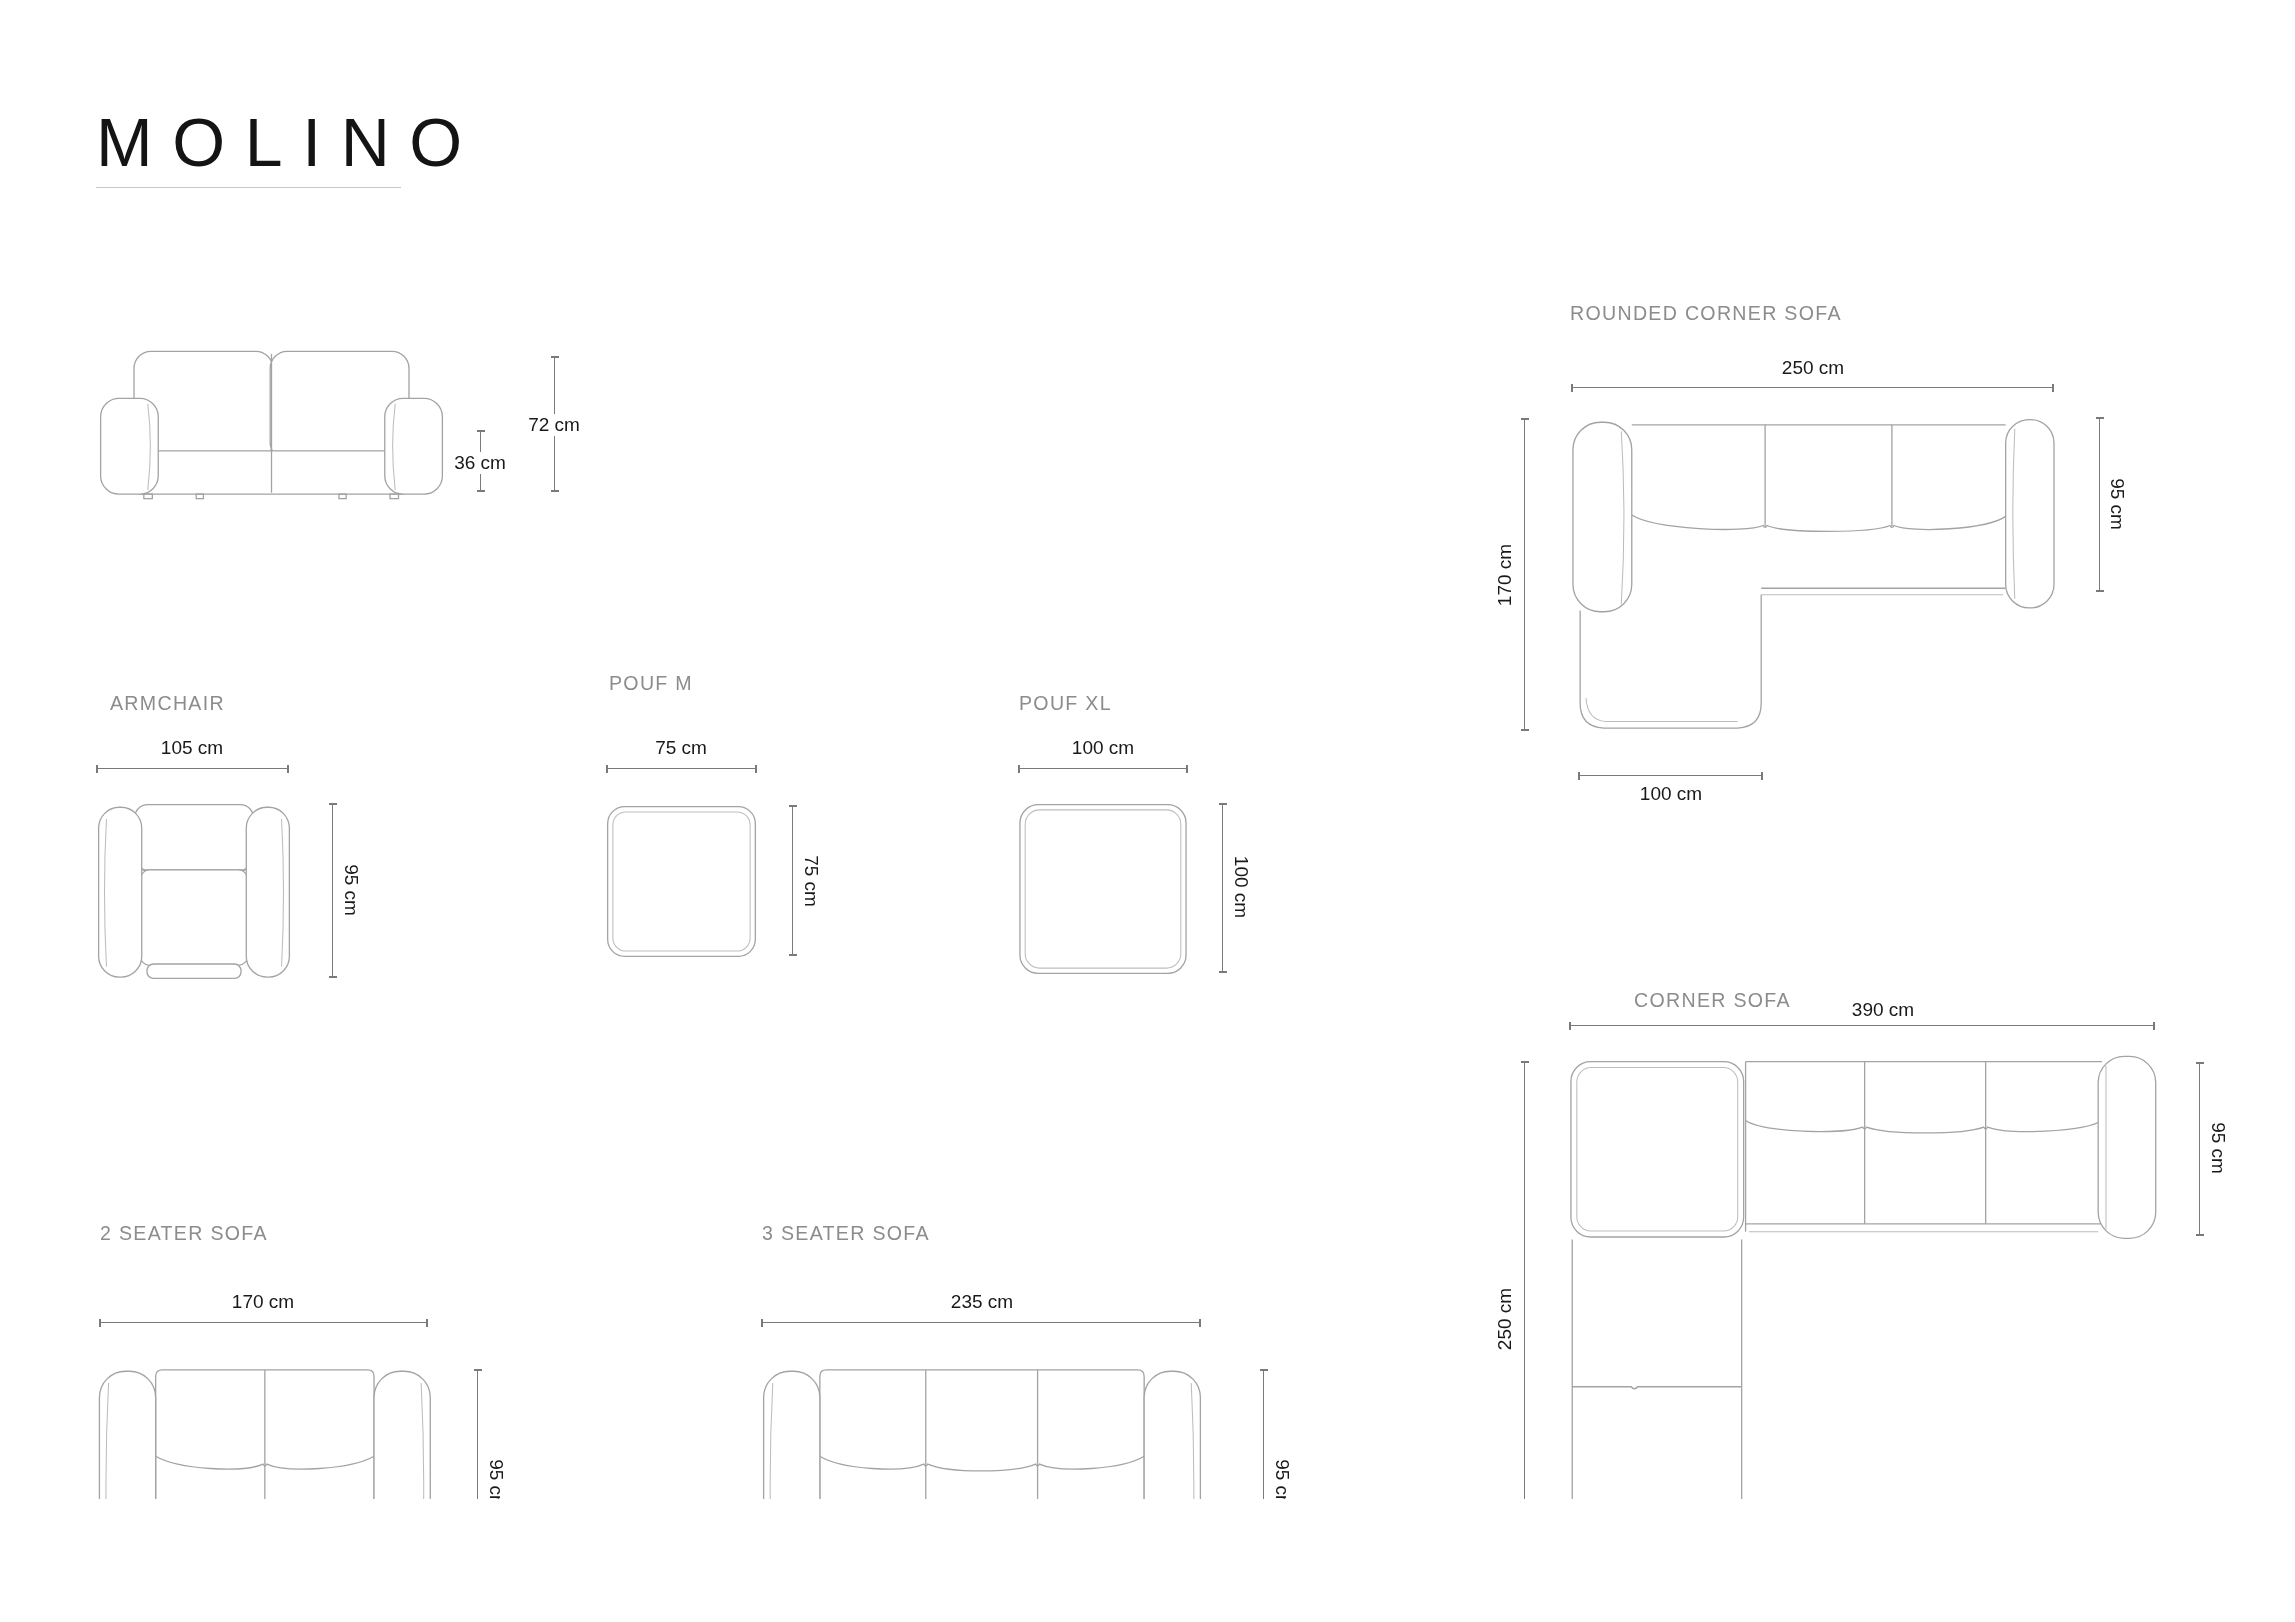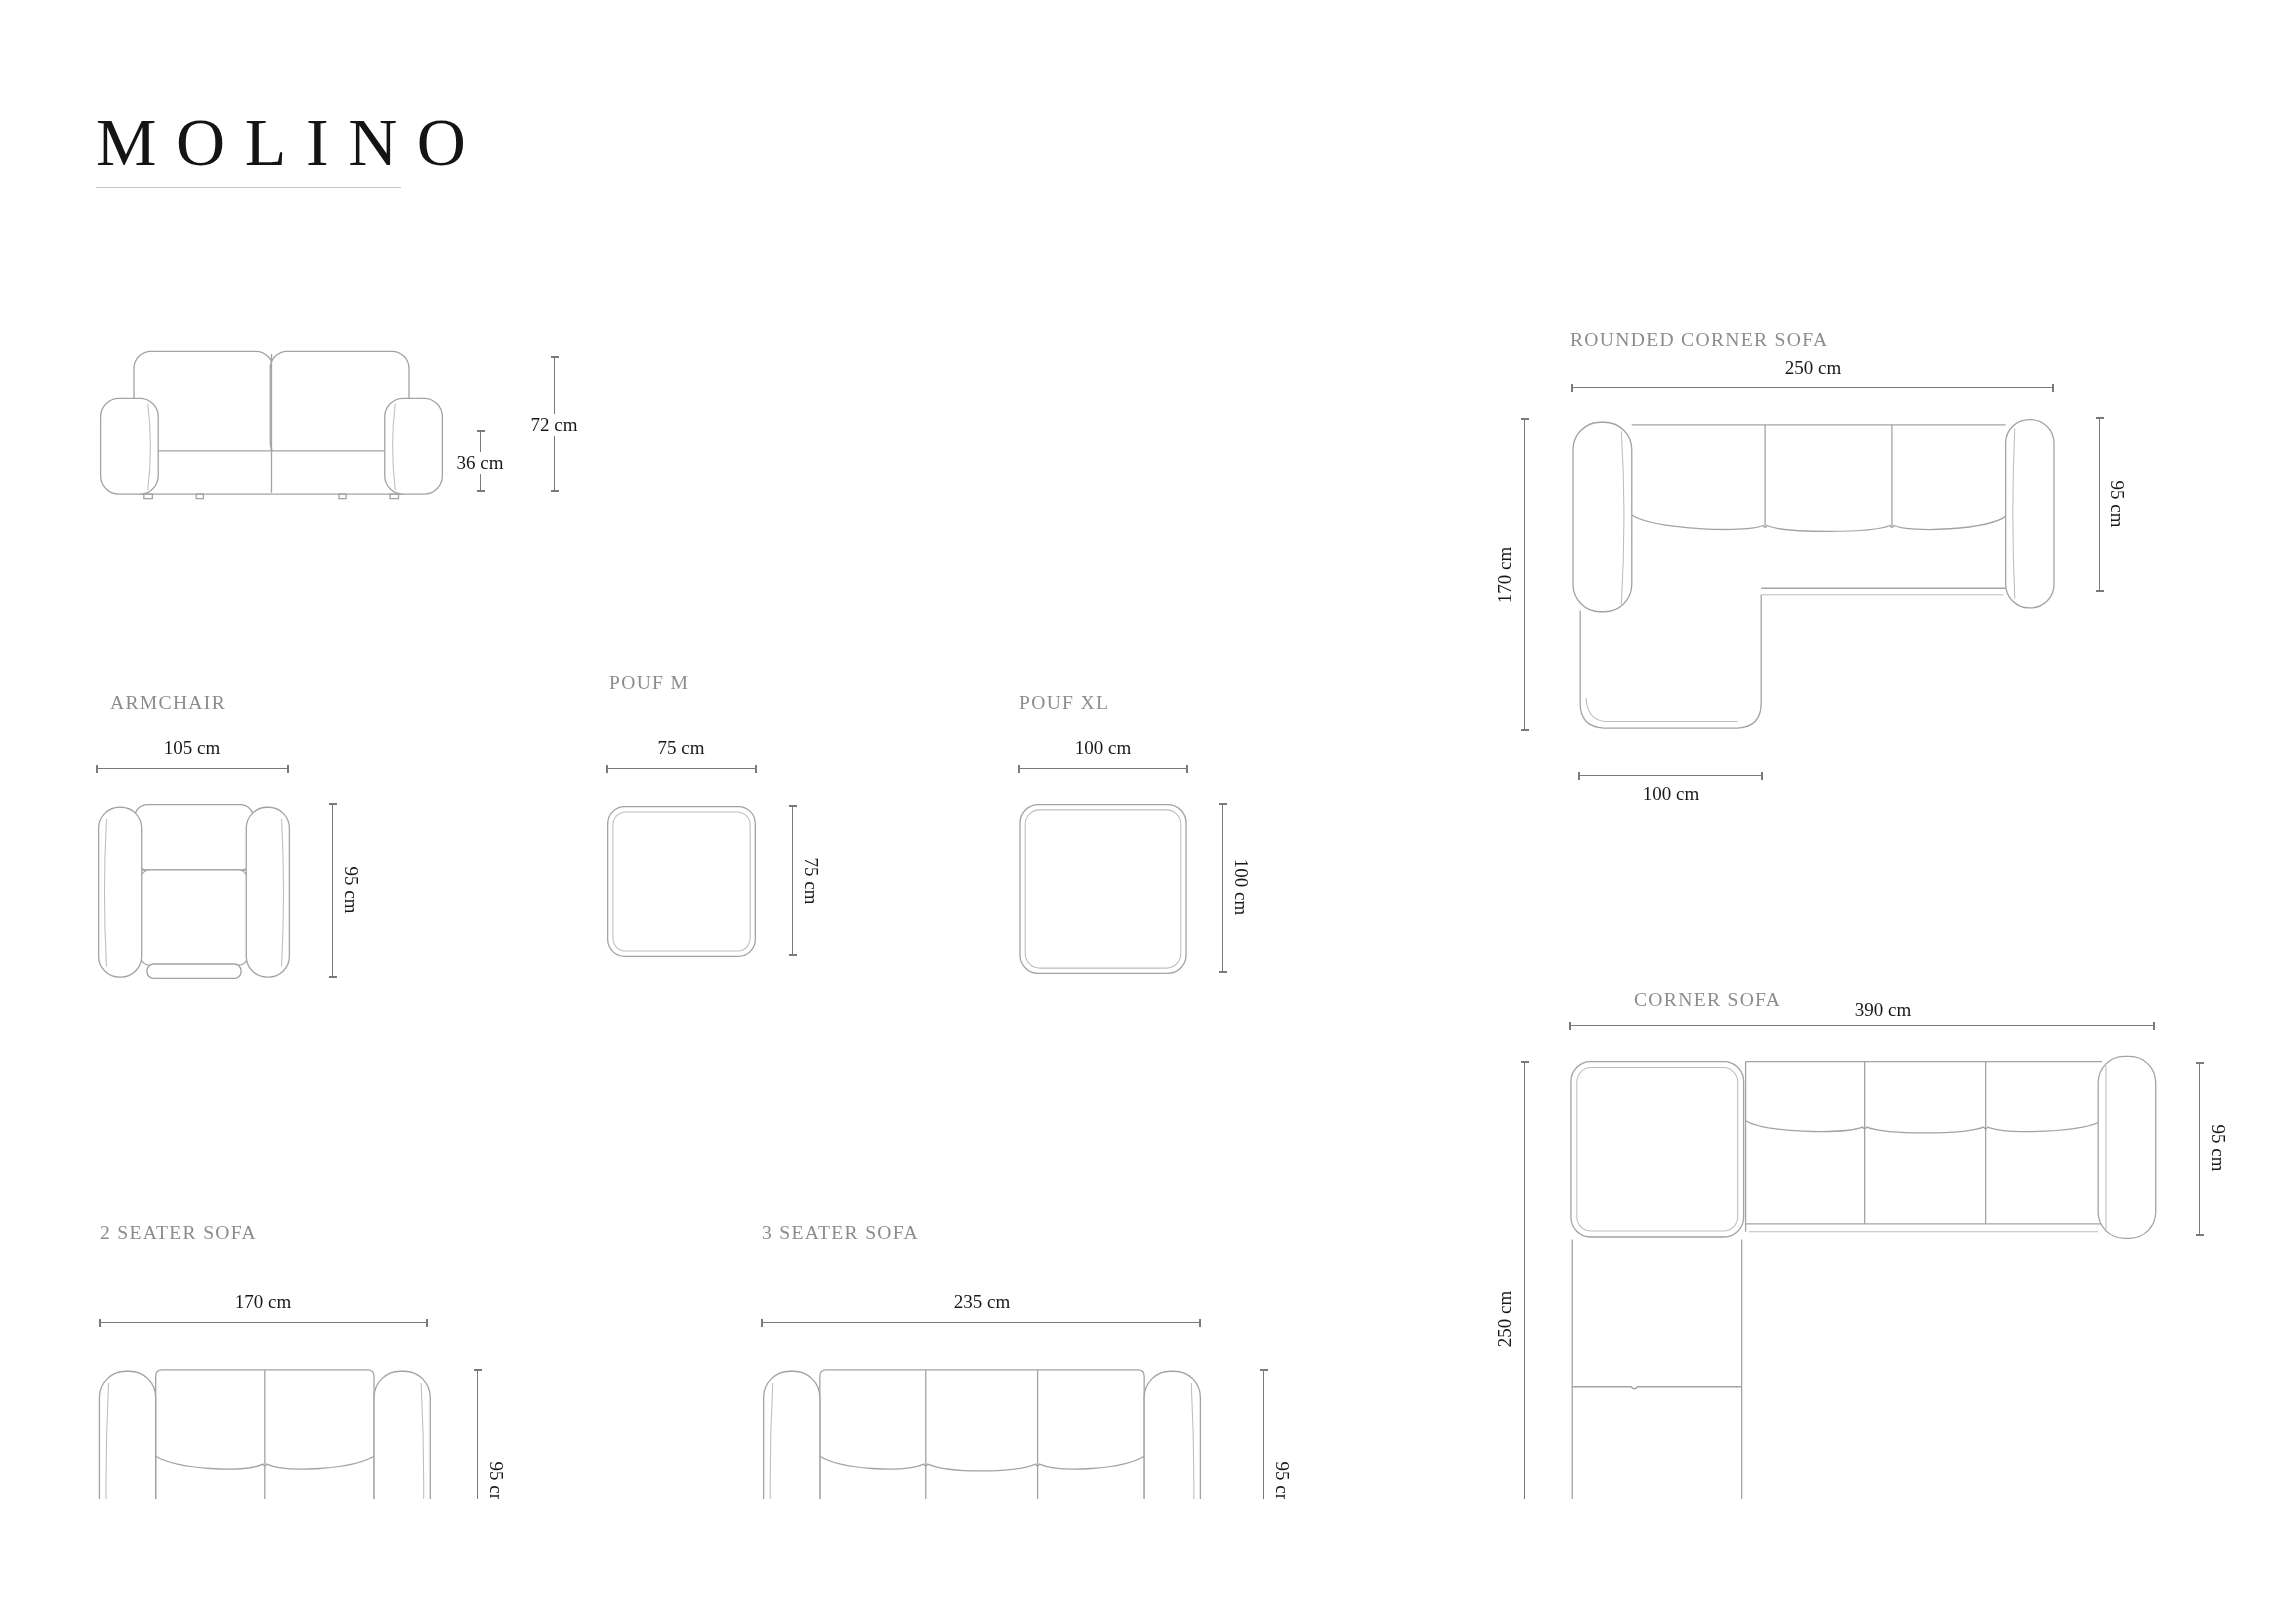--- a/index.html
+++ b/index.html
@@ -1,17 +1,17 @@
 <!DOCTYPE html>
 <html style="font-size:10.5px"><head>
 <meta charset="utf-8">
 <style>
   html,body{margin:0;padding:0;background:#ffffff;}
   #canvas{position:relative;width:2295px;height:1499px;background:#ffffff;overflow:hidden;
-          font-family:Liberation Serif, serif;}
+          font-family:Liberation Sans, sans-serif;}
   .abs{position:absolute;}
   .title{font-size:68px;font-weight:500;letter-spacing:19.6px;color:#141414;white-space:nowrap;}
   .rule{height:1.3px;background:#c6c6c6;}
   .seclabel{font-size:19.6px;color:#8c8c8c;letter-spacing:1.3px;white-space:nowrap;}
   .dt{font-size:19px;color:#191919;white-space:nowrap;}
   .dt-a{transform:translate(-50%,-100%);}
   .dt-b{transform:translate(-50%,0);}
   .dt-c{transform:translate(-50%,-50%);display:flex;}
   .dt-c span{background:#ffffff;padding:0 3.9px;}
   .dt-r{writing-mode:vertical-rl;transform:translate(0,-50%);}
@@ -87,21 +87,21 @@
   <div class="abs seclabel" style="left:1019px;top:692px;">POUF XL</div>
   <div class="abs hline" style="left:1019px;top:768px;width:168px;"></div>
   <div class="abs dt dt-a" style="left:1103px;top:759px;">100 cm</div>
   <svg class="abs" style="left:1019px;top:804px;" width="168" height="170" viewBox="0 0 256 260">
     <rect class="lnf" x="1" y="1" width="254" height="258" rx="28"></rect>
     <rect class="ln2" x="9" y="9" width="238" height="242" rx="22"></rect>
   </svg>
   <div class="abs vline" style="left:1222px;top:804px;height:168px;"></div>
   <div class="abs dt dt-r" style="left:1230px;top:887px;">100 cm</div>
 
-  <div class="abs seclabel" style="left:1570px;top:329px;">ROUNDED CORNER SOFA</div>
+  <div class="abs seclabel" style="left:1570px;top:302px;">ROUNDED CORNER SOFA</div>
   <div class="abs hline" style="left:1572px;top:387px;width:481px;"></div>
   <div class="abs dt dt-a" style="left:1813px;top:379px;">250 cm</div>
   <svg class="abs" style="left:1569px;top:417px;" width="487" height="317" viewBox="0 0 745 485">
 
     <line class="ln" x1="96" y1="12" x2="668" y2="12"></line>
     <line class="ln" x1="300" y1="12" x2="300" y2="168"></line>
     <line class="ln" x1="494" y1="12" x2="494" y2="168"></line>
     <path class="ln" d="M96,150 C130,172 270,178 297,166 Q300,172 303,166 C330,178 464,178 491,166 Q494,172 497,166 C524,178 640,172 668,152"></path>
 
     <line class="ln" x1="294" y1="262" x2="668" y2="262"></line>

